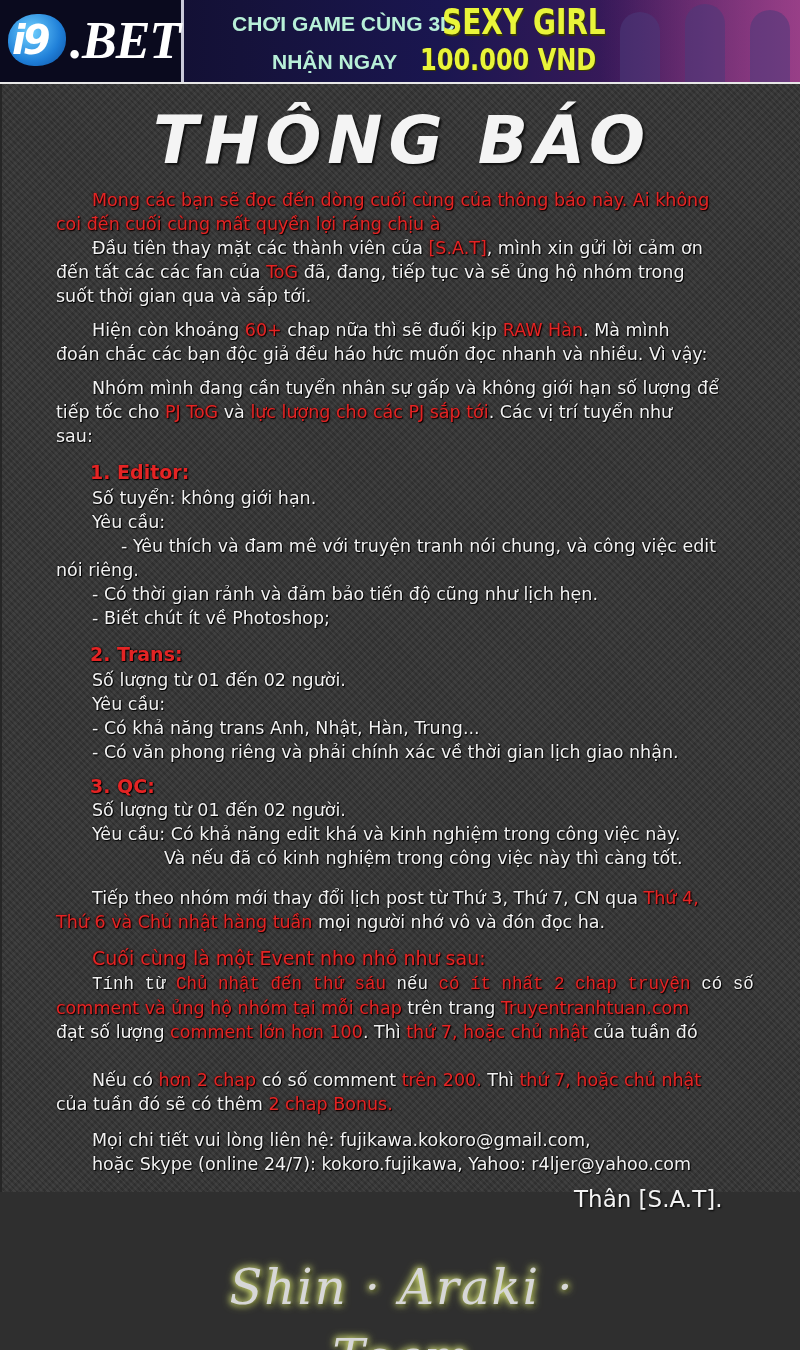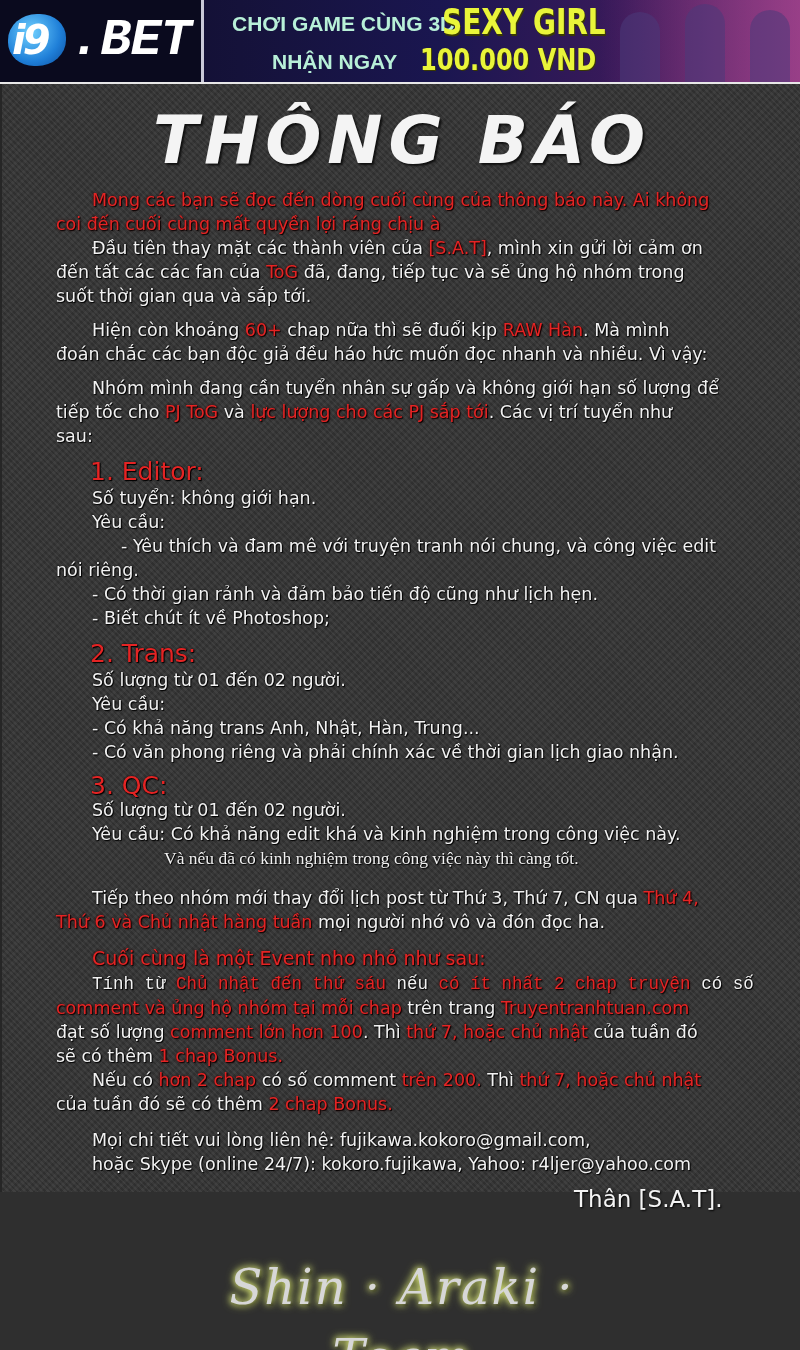--- a/index.html
+++ b/index.html
@@ -6,36 +6,36 @@
   html, body { width: 800px; height: 1350px; overflow: hidden; background: #2f2f2f; }
   body { font-family: "Liberation Sans", sans-serif; }
 
   
   .banner {
     position: absolute; left: 0; top: 0; width: 800px; height: 82px;
     background: linear-gradient(90deg, #0c0a24 0%, #15123a 30%, #1a1650 55%, #3a1a5a 78%, #6a2a6a 100%);
     overflow: hidden;
   }
   .banner-logo-area {
-    position: absolute; left: 0; top: 0; width: 204px; height: 82px;
+    position: absolute; left: 0; top: 0; width: 184px; height: 82px;
     background: #0a0a1e; border-right: 3px solid #c9c9d8;
   }
   .logo-badge {
     position: absolute; left: 8px; top: 14px; width: 58px; height: 52px;
     border-radius: 50% 45% 50% 45%;
     background: radial-gradient(circle at 40% 35%, #6fd0ff, #1f7fd8 60%, #0b4a9a);
   }
   .logo-i9 {
     position: absolute; left: 12px; top: 14px; width: 60px; height: 52px;
     font-family: "DejaVu Sans", sans-serif; font-weight: bold; font-style: italic;
     font-size: 40px; color: #fff; letter-spacing: -3px; line-height: 52px;
   }
   .logo-bet {
     position: absolute; left: 70px; top: 10px;
-    font-family: Liberation Mono, monospace; font-weight: bold; font-style: italic;
+    font-family: Liberation Serif, serif; font-weight: bold; font-style: italic;
     font-size: 52px; color: #fff; letter-spacing: -1px; line-height: 62px;
   }
   .banner-line1, .banner-line2 {
     position: absolute; font-family: "Liberation Sans", sans-serif; font-weight: bold;
     color: #b8f0d8; white-space: nowrap;
   }
   .banner-line1 { left: 232px; top: 12px; font-size: 21px; }
   .banner-line2 { left: 272px; top: 50px; font-size: 21px; }
   .banner-hl1, .banner-hl2 {
     position: absolute; font-family: "DejaVu Sans", sans-serif; font-weight: bold;
@@ -69,21 +69,21 @@
     font-size: 66px; letter-spacing: 6px; color: #f4f4f4;
     text-shadow: 2px 2px 2px #111;
   }
 
   .txt {
     position: absolute; font-family: "DejaVu Sans", sans-serif; font-size: 17.5px;
     color: #f2f2f2; white-space: nowrap; line-height: 24px;
     text-shadow: 0 0 2px #000, 1px 1px 1px #000;
   }
   .red { color: #e42424; text-shadow: 0 0 3px #300, 1px 1px 1px #000; }
-  .head { font-size: 25px; color: #e42424; font-weight: normal; }
+  .head { font-size: 19px; color: #e42424; font-weight: bold; }
 
   .signoff {
     position: absolute; left: 572px; top: 1102px; font-family: "DejaVu Sans", sans-serif;
     font-size: 23px; color: #f4f4f4; text-shadow: 1px 1px 2px #000;
   }
   .team-logo {
     position: absolute; left: 160px; top: 1168px; width: 480px; height: 70px; text-align: center;
     font-family: "DejaVu Serif", serif; font-style: italic; font-size: 48px; color: #d7d7d7;
     text-shadow: 0 0 6px #e6f08a, 0 0 10px #c8d85a, 2px 2px 2px #111; letter-spacing: 2px;
     line-height: 70px;
@@ -137,30 +137,29 @@
 
   <div class="txt head" style="left:88px;top:558px;">2. Trans:</div>
   <div class="txt" style="left:90px;top:584px;">Số lượng từ 01 đến 02 người.</div>
   <div class="txt" style="left:90px;top:608px;">Yêu cầu:</div>
   <div class="txt" style="left:90px;top:632px;">- Có khả năng trans Anh, Nhật, Hàn, Trung...</div>
   <div class="txt" style="left:90px;top:656px;">- Có văn phong riêng và phải chính xác về thời gian lịch giao nhận.</div>
 
   <div class="txt head" style="left:88px;top:690px;">3. QC:</div>
   <div class="txt" style="left:90px;top:714px;">Số lượng từ 01 đến 02 người.</div>
   <div class="txt" style="left:90px;top:738px;">Yêu cầu: Có khả năng edit khá và kinh nghiệm trong công việc này.</div>
-  <div class="txt" style="left:162px;top:762px;font-family:Liberation Serif, serif;">Và nếu đã có kinh nghiệm trong công việc này thì càng tốt.</div>
+  <div class="txt" style="left:162px;top:762px;">Và nếu đã có kinh nghiệm trong công việc này thì càng tốt.</div>
 
   <div class="txt" style="left:90px;top:802px;"><span>Tiếp theo nhóm mới thay đổi lịch post từ Thứ 3, Thứ 7, CN qua </span><span class="red">Thứ 4,</span></div>
   <div class="txt" style="left:54px;top:826px;"><span class="red">Thứ 6 và Chủ nhật hàng tuần</span><span> mọi người nhớ vô và đón đọc ha.</span></div>
 
   <div class="txt red" style="left:90px;top:862px;font-size:19px;">Cuối cùng là một Event nho nhỏ như sau:</div>
   <div class="txt" style="left:90px;top:888px;font-family:Liberation Mono, monospace;"><span>Tính từ </span><span class="red">Chủ nhật đến thứ sáu</span><span> nếu </span><span class="red">có ít nhất 2 chap truyện</span><span> có số</span></div>
   <div class="txt" style="left:54px;top:912px;"><span class="red">comment và ủng hộ nhóm tại mỗi chap</span><span> trên trang </span><span class="red">Truyentranhtuan.com</span></div>
   <div class="txt" style="left:54px;top:936px;"><span>đạt số lượng </span><span class="red">comment lớn hơn 100</span><span>. Thì </span><span class="red">thứ 7, hoặc chủ nhật</span><span> của tuần đó</span></div>
-  <div class="txt" style="left:54px;top:960px;"><span>sẽ có thêm </span><span class="red">1 chap Bonus.</span></div>
   <div class="txt" style="left:90px;top:984px;"><span>Nếu có </span><span class="red">hơn 2 chap</span><span> có số comment </span><span class="red">trên 200.</span><span> Thì </span><span class="red">thứ 7, hoặc chủ nhật</span></div>
   <div class="txt" style="left:54px;top:1008px;"><span>của tuần đó sẽ có thêm </span><span class="red">2 chap Bonus.</span></div>
 
   <div class="txt" style="left:90px;top:1044px;">Mọi chi tiết vui lòng liên hệ: fujikawa.kokoro@gmail.com,</div>
   <div class="txt" style="left:90px;top:1068px;">hoặc Skype (online 24/7): kokoro.fujikawa, Yahoo: r4ljer@yahoo.com</div>
 
   <div class="signoff">Thân [S.A.T].</div>
 
   <div class="team-logo">Shin · Araki · Team</div>
 </div>

